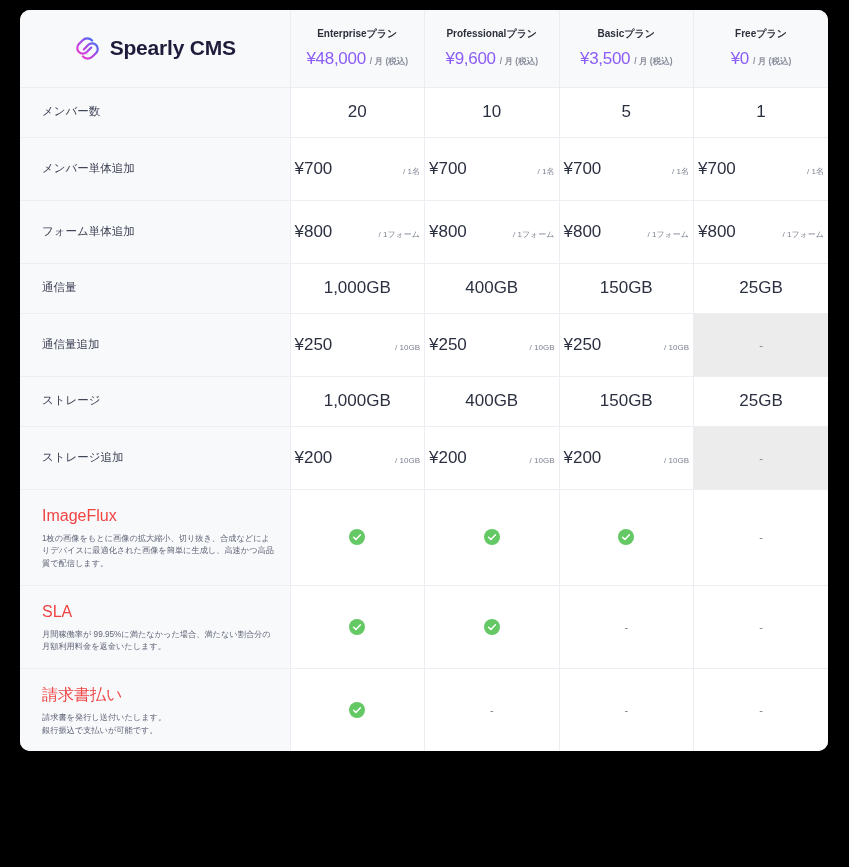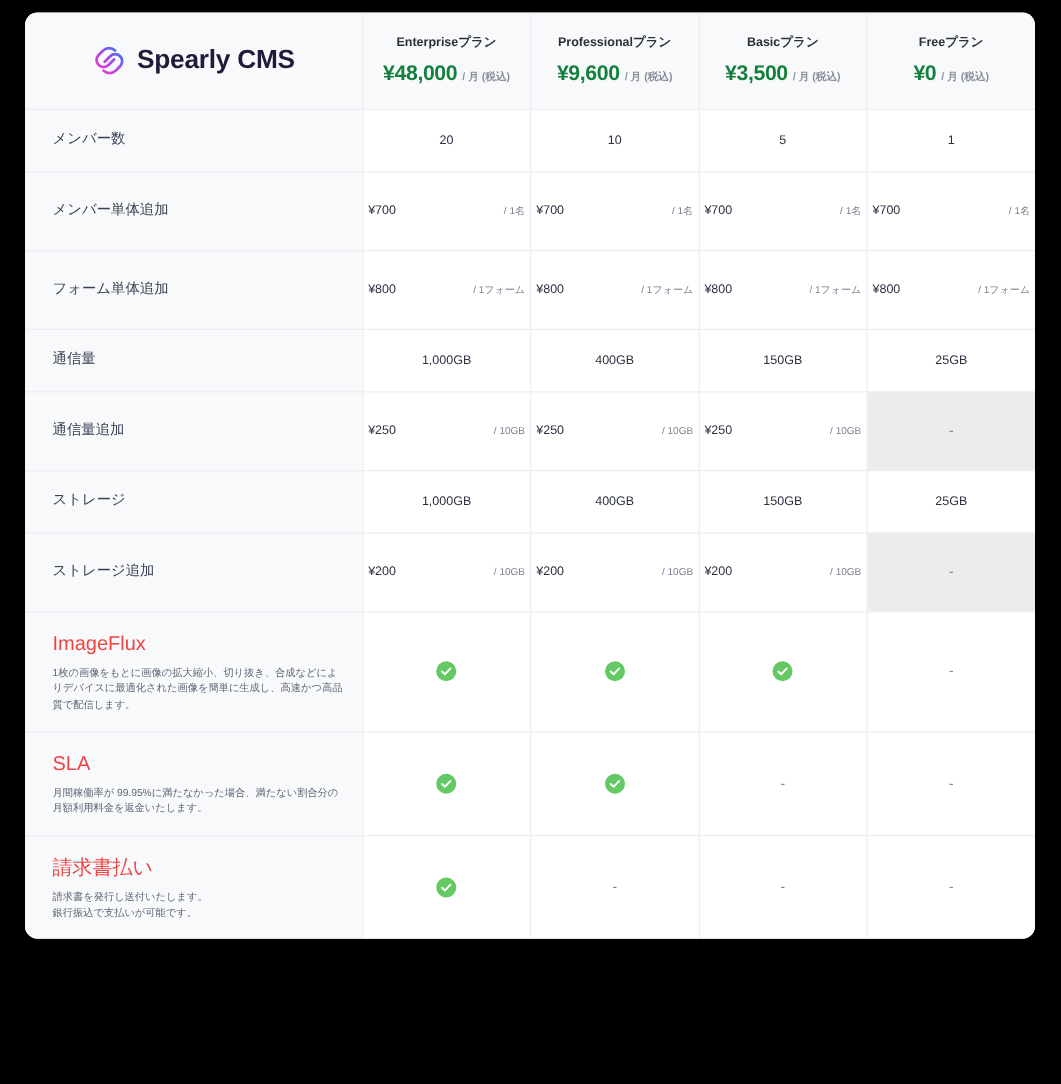--- a/index.html
+++ b/index.html
@@ -73,22 +73,22 @@
   }
   .plan-price-row {
     display: flex;
     align-items: baseline;
     justify-content: center;
     gap: 4px;
     white-space: nowrap;
   }
   .plan-price {
     font-size: 17px;
-    font-weight: bold;
-    color: #15803d;
+    font-weight: normal;
+    color: #8b5cf6;
     letter-spacing: -0.3px;
   }
   .plan-period {
     font-size: 8.5px;
     color: #8b8f9c;
   }
 
   
   tbody td {
     border-bottom: 1px solid #eceef3;
@@ -114,21 +114,21 @@
     background: #ececec;
     color: #6d7280;
   }
   .val-row {
     display: flex;
     align-items: baseline;
     justify-content: space-between;
     gap: 3px;
     white-space: nowrap;
   }
-  .val-main { font-size: 10px; color: #2b3040; }
+  .val-main { font-size: 17px; color: #2b3040; }
   .val-unit { font-size: 8px; color: #7b8091; }
   .dash { font-size: 11px; color: #767b8c; }
 
   .feat-title {
     font-size: 16px;
     color: #ef4444;
     margin-bottom: 5px;
   }
   .feat-desc {
     font-size: 8.2px;

